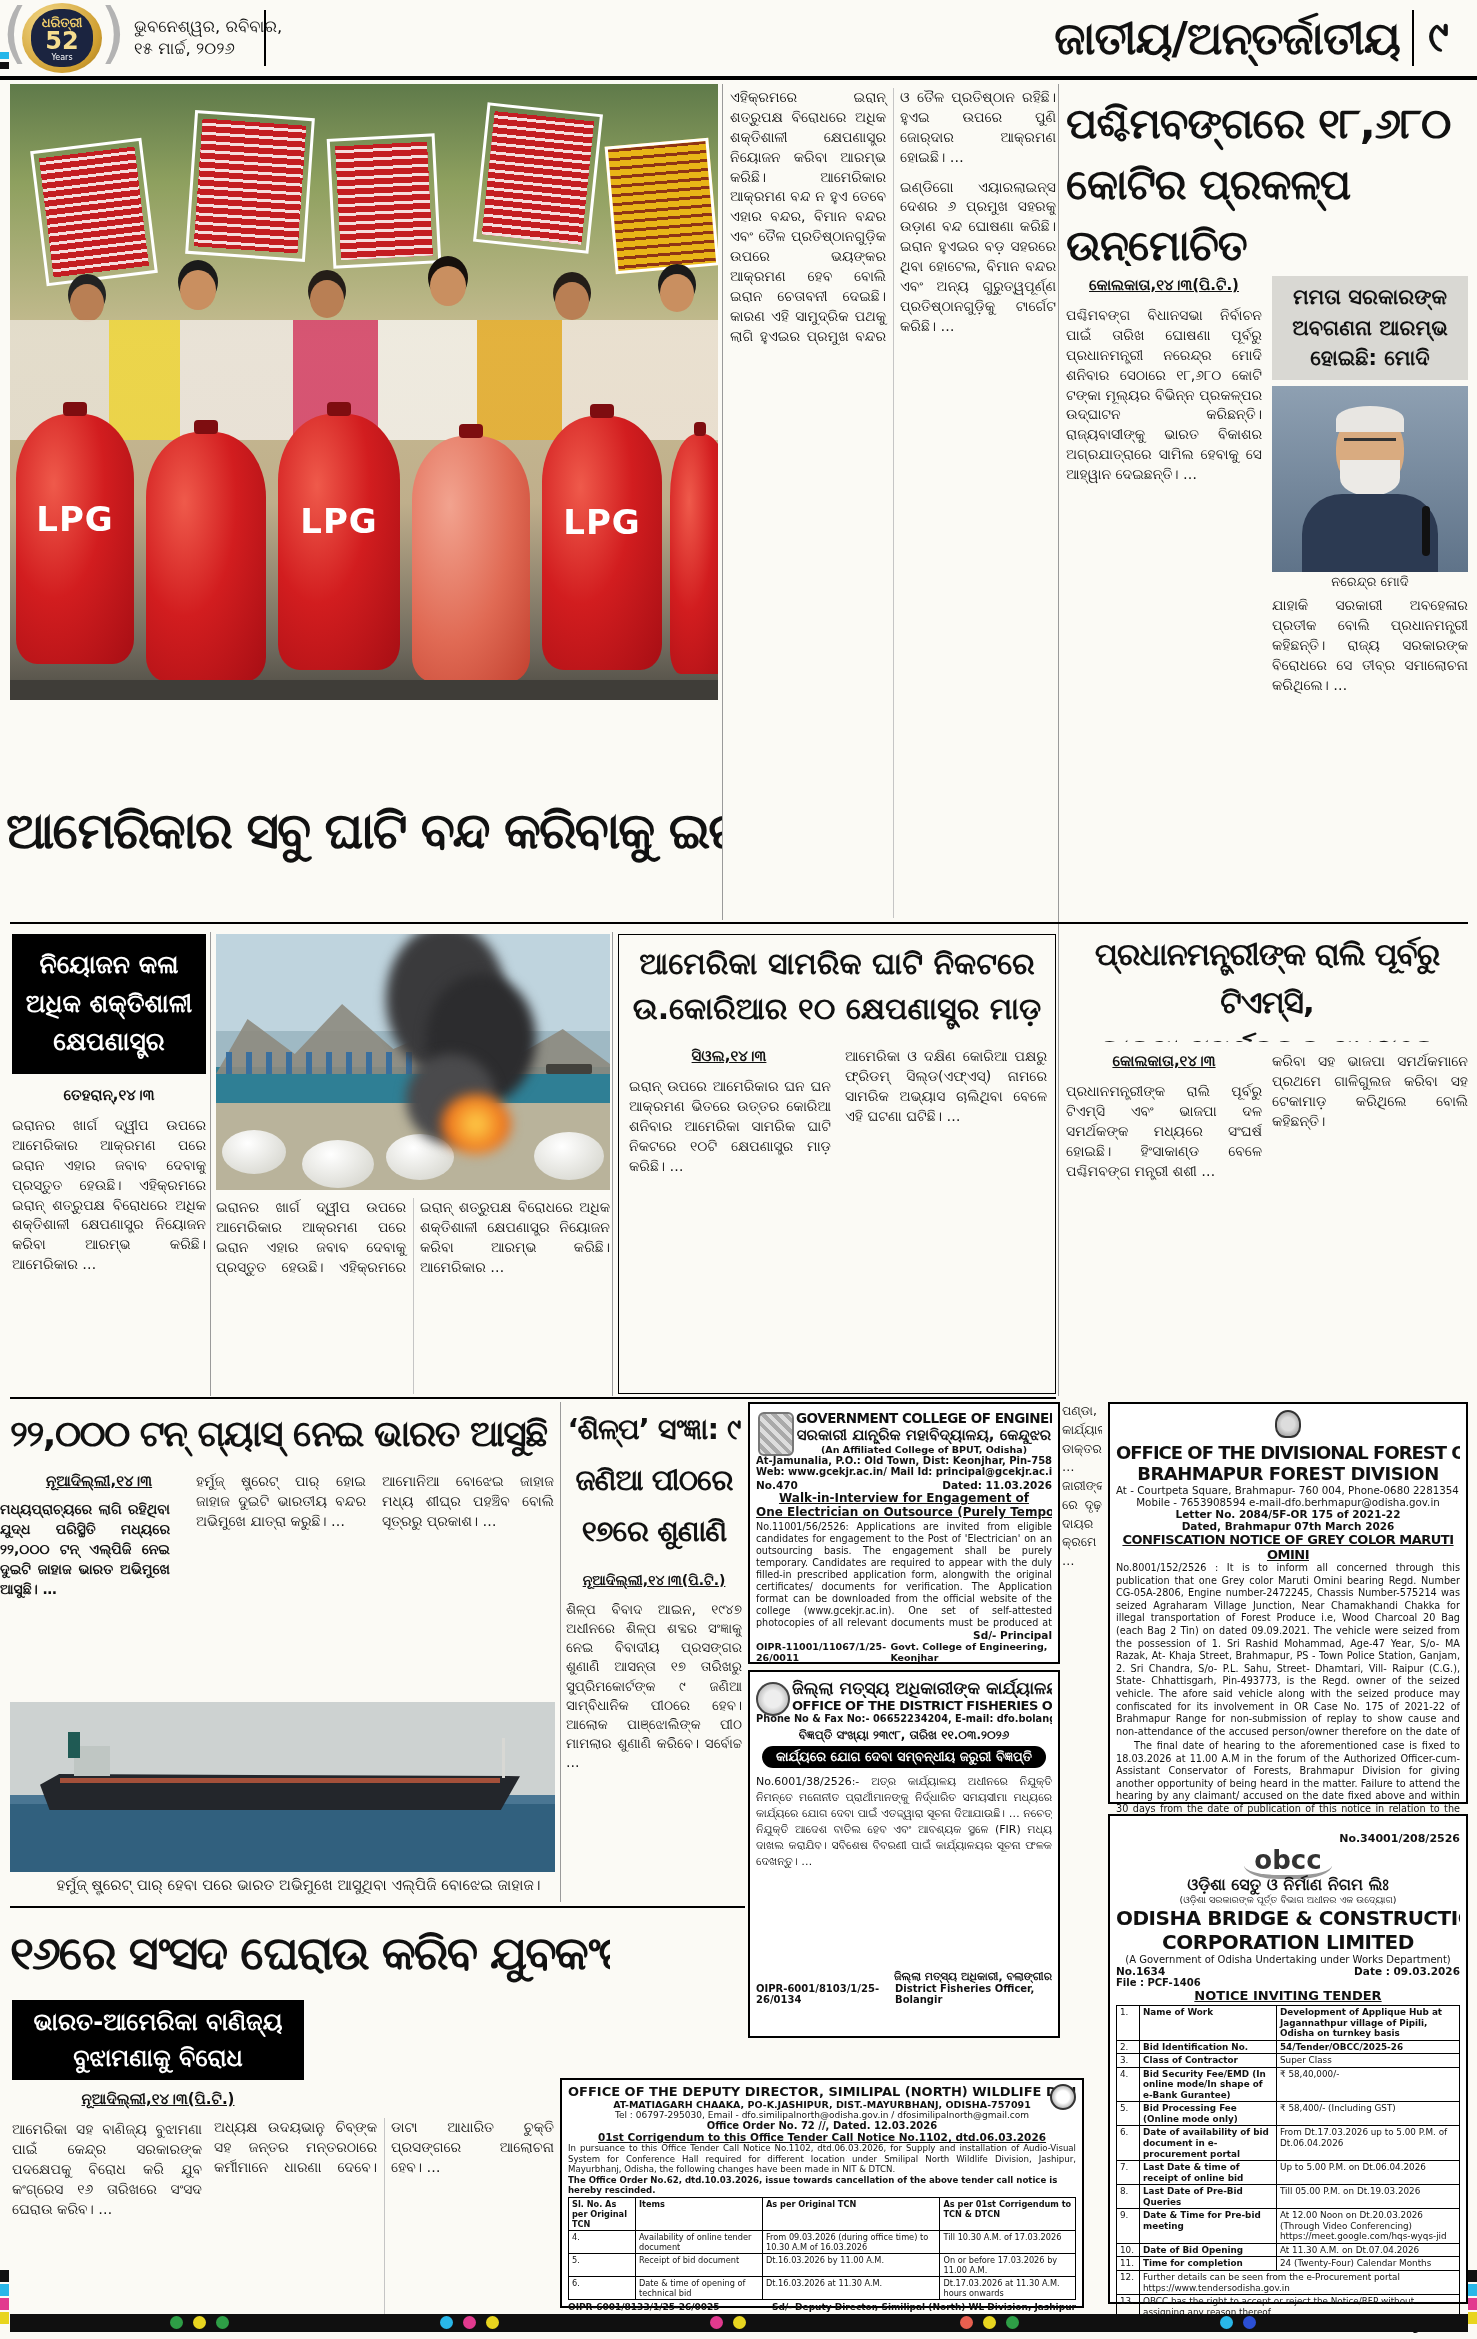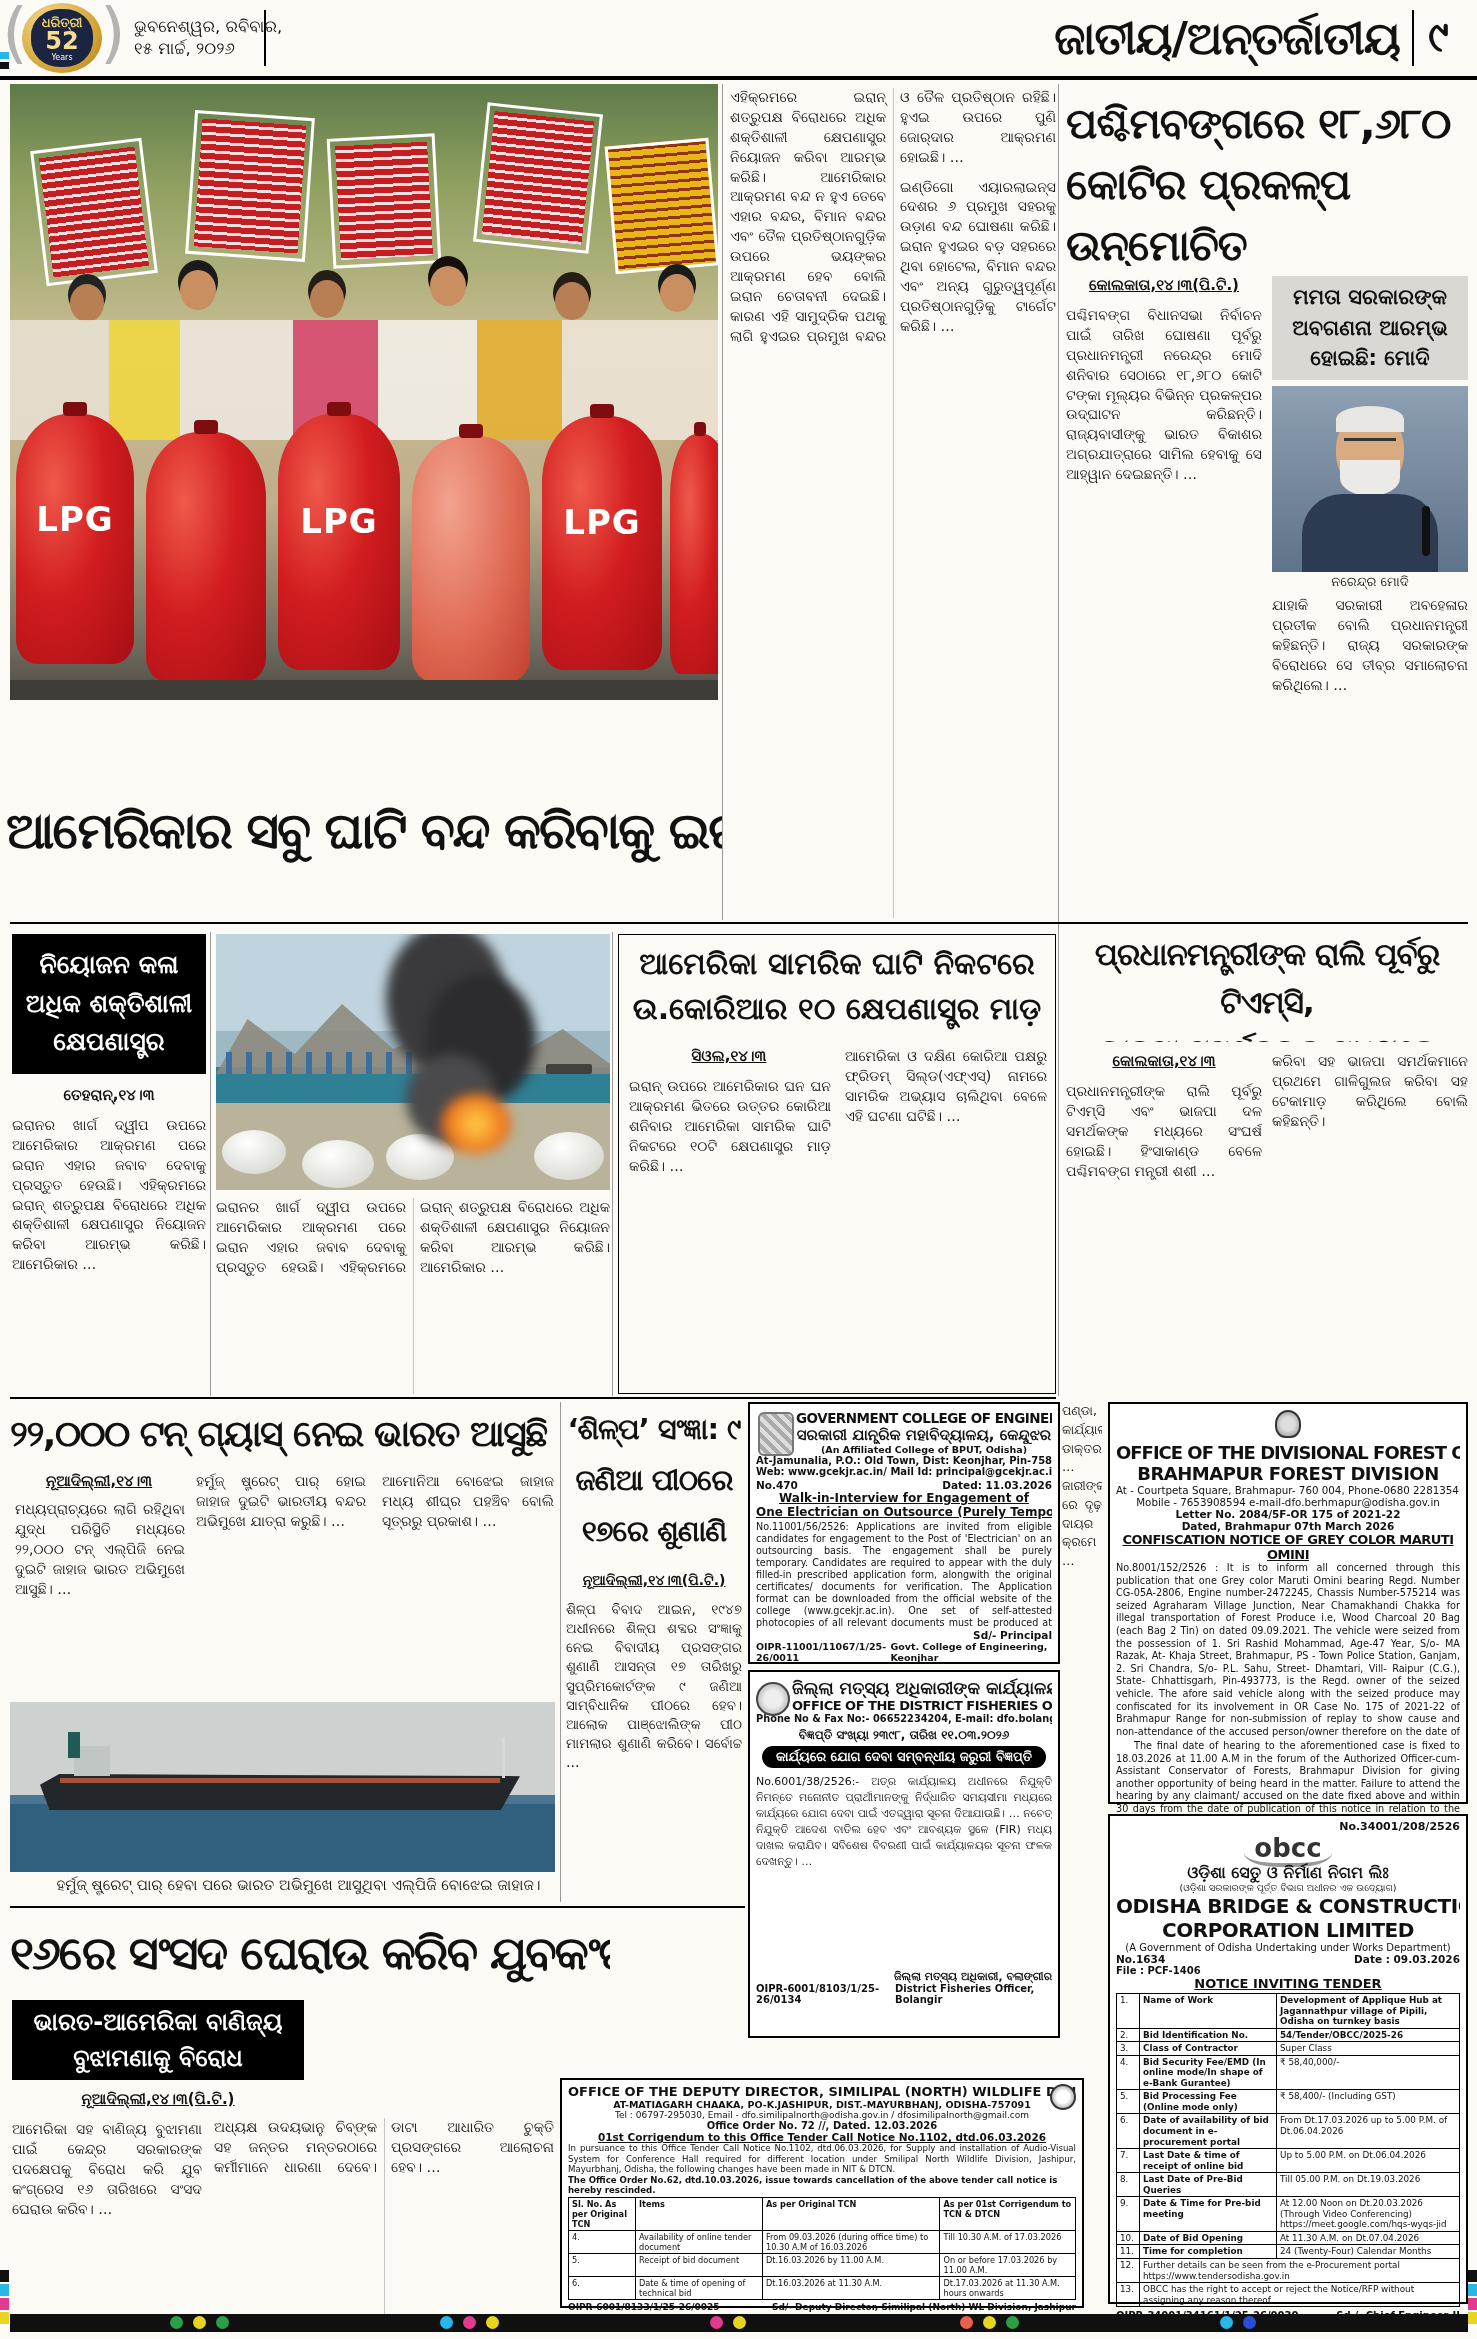--- a/index.html
+++ b/index.html
@@ -175,21 +175,21 @@
   </div>
   <div class="abs dateline" style="left:1066px;top:1052px;width:196px;"><u>କୋଲକାତା,୧୪।୩</u></div>
   <div class="abs clip body-txt" style="left:1066px;top:1082px;width:196px;height:312px;">ପ୍ରଧାନମନ୍ତ୍ରୀଙ୍କ ରାଲି ପୂର୍ବରୁ ଟିଏମ୍‌ସି ଏବଂ ଭାଜପା ଦଳ ସମର୍ଥକଙ୍କ ମଧ୍ୟରେ ସଂଘର୍ଷ ହୋଇଛି। ହିଂସାକାଣ୍ଡ ବେଳେ ପଶ୍ଚିମବଙ୍ଗ ମନ୍ତ୍ରୀ ଶଶୀ …</div>
   <div class="abs clip body-txt" style="left:1272px;top:1052px;width:196px;height:342px;">କରିବା ସହ ଭାଜପା ସମର୍ଥକମାନେ ପ୍ରଥମେ ଗାଳିଗୁଲଜ କରିବା ସହ ଟେକାମାଡ଼ କରିଥିଲେ ବୋଲି କହିଛନ୍ତି।</div>
   <div class="abs clip small-txt" style="left:1062px;top:1402px;width:40px;height:660px;line-height:1.5;">ପଣ୍ଡା, କାର୍ଯ୍ୟାଳୟ, ଡାକ୍ତରଖାନା … ଜାରୀଙ୍କ ରେ ଦୃଢ଼ ଦାୟର କ୍ରମେ …</div>
 
   <div class="abs hr" style="left:10px;top:1397px;width:1046px;height:2px;"></div>
 
   <div class="abs b clip" style="left:10px;top:1404px;width:546px;height:62px;font-size:36px;line-height:60px;white-space:nowrap;letter-spacing:-1.5px;">୨୨,୦୦୦ ଟନ୍ ଗ୍ୟାସ୍ ନେଇ ଭାରତ ଆସୁଛି ୨ ଜାହାଜ</div>
   <div class="abs dateline" style="left:14px;top:1472px;width:170px;"><u>ନୂଆଦିଲ୍ଲୀ,୧୪।୩</u></div>
-  <div class="abs clip body-txt" style="left:15px;top:1500px;width:170px;height:196px;">ମଧ୍ୟପ୍ରାଚ୍ୟରେ ଲାଗି ରହିଥିବା ଯୁଦ୍ଧ ପରିସ୍ଥିତି ମଧ୍ୟରେ ୨୨,୦୦୦ ଟନ୍ ଏଲ୍‌ପିଜି ନେଇ ଦୁଇଟି ଜାହାଜ ଭାରତ ଅଭିମୁଖେ ଆସୁଛି। …</div>
+  <div class="abs clip body-txt" style="left:0;top:1500px;width:170px;height:196px;font-weight:bold;">ମଧ୍ୟପ୍ରାଚ୍ୟରେ ଲାଗି ରହିଥିବା ଯୁଦ୍ଧ ପରିସ୍ଥିତି ମଧ୍ୟରେ ୨୨,୦୦୦ ଟନ୍ ଏଲ୍‌ପିଜି ନେଇ ଦୁଇଟି ଜାହାଜ ଭାରତ ଅଭିମୁଖେ ଆସୁଛି। …</div>
   <div class="abs clip body-txt" style="left:196px;top:1472px;width:170px;height:224px;">ହର୍ମୁଜ୍ ଷ୍ଟ୍ରେଟ୍ ପାର୍ ହୋଇ ଜାହାଜ ଦୁଇଟି ଭାରତୀୟ ବନ୍ଦର ଅଭିମୁଖେ ଯାତ୍ରା କରୁଛି। …</div>
   <div class="abs clip body-txt" style="left:382px;top:1472px;width:172px;height:224px;">ଆମୋନିଆ ବୋଝେଇ ଜାହାଜ ମଧ୍ୟ ଶୀଘ୍ର ପହଞ୍ଚିବ ବୋଲି ସୂତ୍ରରୁ ପ୍ରକାଶ। …</div>
 
   <div class="abs clip" style="left:10px;top:1702px;width:545px;height:170px;background:linear-gradient(180deg,#cdd2d1 0 55%,#4a7693 55% 60%,#31607e 60% 100%);">
     <div class="abs" style="left:30px;top:72px;width:480px;height:36px;background:#23262b;clip-path:polygon(0 30%,4% 0,100% 6%,96% 100%,2% 100%);"></div>
     <div class="abs" style="left:50px;top:76px;width:440px;height:5px;background:#a4503a;"></div>
     <div class="abs" style="left:64px;top:44px;width:36px;height:30px;background:#bfc6c3;"></div>
     <div class="abs" style="left:58px;top:30px;width:12px;height:26px;background:#1f5a54;"></div>
     <div class="abs" style="left:492px;top:36px;width:3px;height:40px;background:#d8d8d4;"></div>
   </div>
@@ -306,21 +306,21 @@
     <div class="b c" style="font-size:10.5px;">Dated, Brahmapur     07th March 2026</div>
     <div class="b c" style="font-size:13px;letter-spacing:-.5px;"><u>CONFISCATION NOTICE OF GREY COLOR MARUTI OMINI</u></div>
     <div class="j clip" style="font-size:9.7px;line-height:1.3;height:178px;">No.8001/152/2526 : It is to inform all concerned through this publication that one Grey color Maruti Omini bearing Regd. Number CG-05A-2806, Engine number-2472245, Chassis Number-575214 was seized Agraharam Village Junction, Near Chamakhandi Chakka for illegal transportation of Forest Produce i.e, Wood Charcoal 20 Bag (each Bag 2 Tin) on dated 09.09.2021. The vehicle were seized from the possession of 1. Sri Rashid Mohammad, Age-47 Year, S/o- MA Razak, At- Khaja Street, Brahmapur, PS - Town Police Station, Ganjam, 2. Sri Chandra, S/o- P.L. Sahu, Street- Dhamtari, Vill- Raipur (C.G.), State- Chhattisgarh, Pin-493773, is the Regd. owner of the seized vehicle. The afore said vehicle along with the seized produce may confiscated for its involvement in OR Case No. 175 of 2021-22 of Brahmapur Range for non-submission of replay to show cause and non-attendance of the accused person/owner therefore on the date of hearing fixed before the forum of the Authorized Officer on dated 25.02.2026.</div>
     <div class="j clip" style="font-size:9.7px;line-height:1.3;height:92px;text-indent:18px;">The final date of hearing to the aforementioned case is fixed to 18.03.2026 at 11.00 A.M in the forum of the Authorized Officer-cum-Assistant Conservator of Forests, Brahmapur Division for giving another opportunity of being heard in the matter. Failure to attend the hearing by any claimant/ accused on the date fixed above and within 30 days from the date of publication of this notice in relation to the above vehicle, the vehicle may be confiscated under section 56 of the Odisha Forest act, 1972 exparte.</div>
     <div style="display:flex;justify-content:space-between;align-items:flex-end;font-weight:bold;font-size:10px;margin-top:2px;">
       <span>OIPR-8001/8116/1/25-26/0002</span>
       <span class="r"><span>Sd/- Authorized Officer-cum-A.C.F</span><br><span>Brahmapur Forest Division</span></span>
     </div>
   </div>
 
-  <div class="abs notice" style="left:1108px;top:1814px;width:360px;height:490px;padding:4px 6px;">
+  <div class="abs notice" style="left:1108px;top:1814px;width:360px;height:490px;padding:16px 6px;">
     <div class="b r" style="font-size:11px;">No.34001/208/2526</div>
     <div class="c"><span class="b" style="font-size:26px;color:#333;border-bottom:4px solid #999;border-radius:0 0 40% 40%;padding:0 10px;">obcc</span></div>
     <div class="b c" style="font-size:16px;">ଓଡ଼ିଶା ସେତୁ ଓ ନିର୍ମାଣ ନିଗମ ଲିଃ</div>
     <div class="c" style="font-size:9.5px;">(ଓଡ଼ିଶା ସରକାରଙ୍କ ପୂର୍ତ୍ତ ବିଭାଗ ଅଧୀନର ଏକ ଉଦ୍ୟୋଗ)</div>
     <div class="b c clip" style="font-size:20px;letter-spacing:-.5px;white-space:nowrap;">ODISHA BRIDGE &amp; CONSTRUCTION</div>
     <div class="b c" style="font-size:20px;letter-spacing:-.5px;text-align:center;">CORPORATION LIMITED</div>
     <div class="c" style="font-size:10px;">(A Government of Odisha Undertaking under Works Department)</div>
     <div style="display:flex;justify-content:space-between;font-weight:bold;font-size:10.5px;">
       <span>No.1634</span>
       <span>Date : 09.03.2026</span>

